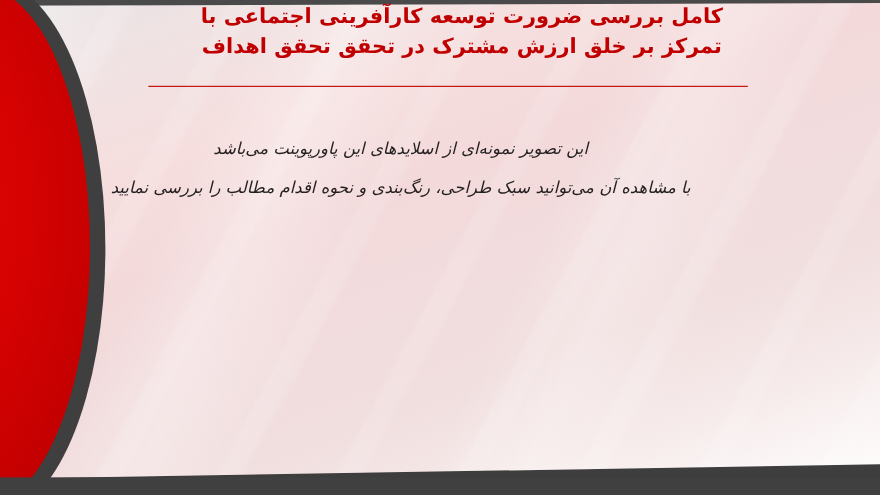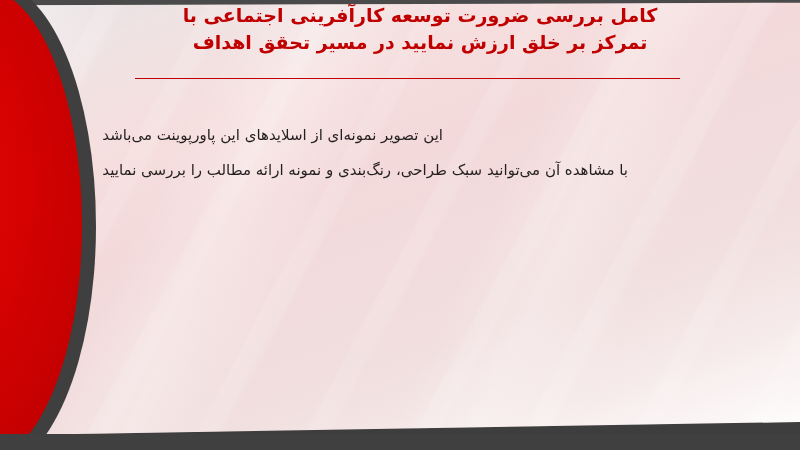--- a/index.html
+++ b/index.html
@@ -119,22 +119,23 @@
     position:absolute;
     left:135px; top:78px;
     width:545px; height:0;
     border-top:1.6px solid #c00000;
   }
 
   
   .body-block {
     position:absolute;
     right:172px; top:118px;
-    text-align:left;
+    text-align:center;
     direction:rtl;
+    font-style:italic;
   }
   .body-line {
     font-family:"DejaVu Sans", sans-serif;
     font-size:15px;
     line-height:35px;
     color:#231f20;
     white-space:nowrap;
   }
 
   
@@ -154,25 +155,25 @@
 
   <div class="panel"></div>
   <div class="panel-streaks"></div>
   <div class="panel-edge"></div>
 
   <div class="ellipse-shadow"></div>
   <div class="ellipse"></div>
 
   <div class="title-block">
     <div class="title-line">کامل بررسی ضرورت توسعه کارآفرینی اجتماعی با</div>
-    <div class="title-line">تمرکز بر خلق ارزش نمایید در مسیر تحقق اهداف</div>
+    <div class="title-line">تمرکز بر خلق ارزش مشترک در تحقق تحقق اهداف</div>
   </div>
 
   <div class="title-rule"></div>
 
   <div class="body-block">
     <div class="body-line">این تصویر نمونه‌ای از اسلایدهای این پاورپوینت می‌باشد</div>
-    <div class="body-line">با مشاهده آن می‌توانید سبک طراحی، رنگ‌بندی و نمونه ارائه مطالب را بررسی نمایید</div>
+    <div class="body-line">با مشاهده آن می‌توانید سبک طراحی، رنگ‌بندی و نحوه اقدام مطالب را بررسی نمایید</div>
   </div>
 
   <div class="bottom-band"></div>
 
 </div>
 
 </body></html>

